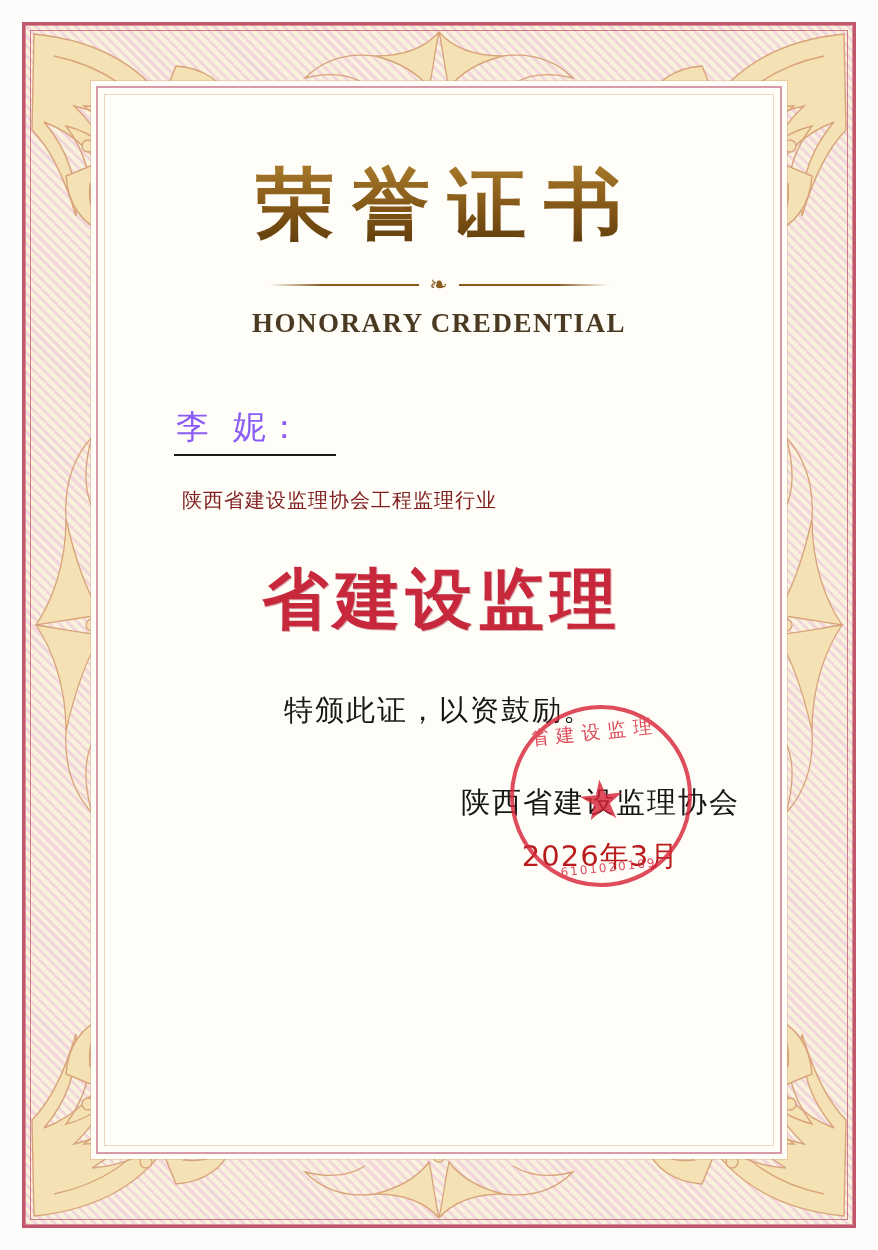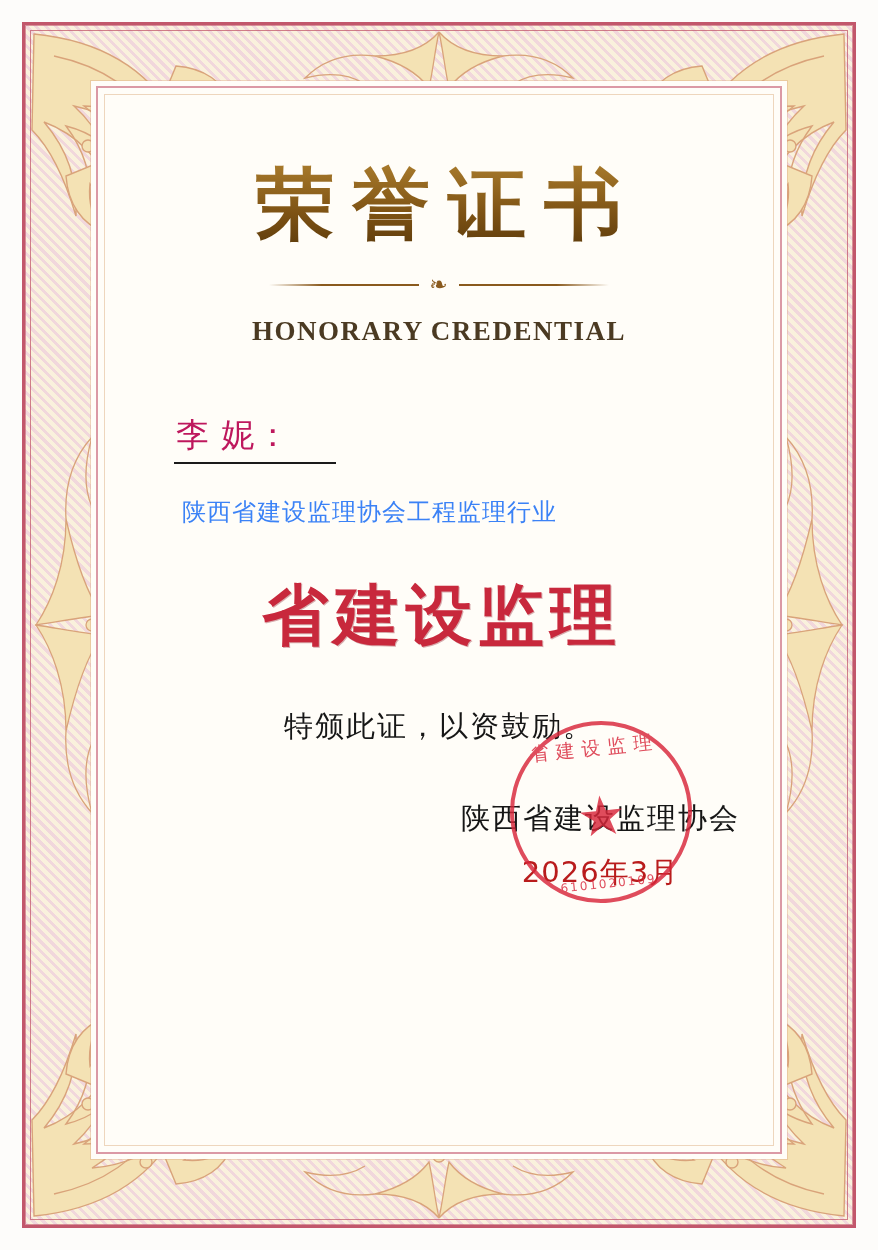--- a/index.html
+++ b/index.html
@@ -109,49 +109,49 @@
     background: linear-gradient(270deg, rgba(130,90,30,0) 0%, #8a5a1e 35%, #8a5a1e 100%);
   }
   .rule-mark {
     color: #8a5a1e;
     font-size: 22px;
     line-height: 1;
     letter-spacing: 1px;
   }
 
   .title-en {
-    margin-top: 20px;
+    margin-top: 12px;
     text-align: center;
     font-family: "Liberation Serif", "DejaVu Serif", serif;
     font-size: 27px;
     font-weight: 700;
     letter-spacing: 1.5px;
     color: #4b3a22;
   }
 
   .recipient {
     margin-top: 66px;
     margin-left: 62px;
-    font-family: Liberation Serif, serif;
+    font-family: Liberation Mono, monospace;
     font-size: 33px;
-    color: #be185d;
+    color: #8b5cf6;
     letter-spacing: 2px;
     border-bottom: 2px solid #1a1a1a;
     align-self: flex-start;
     padding: 0 10px 4px 2px;
     min-width: 150px;
   }
 
   .body-text {
     margin-top: 24px;
     padding: 0 8px 0 6px;
     font-family: "DejaVu Sans", sans-serif;
-    font-size: 24px;
+    font-size: 20px;
     line-height: 2.05;
-    color: #3b82f6;
+    color: #7f1d1d;
     text-indent: 64px;
     letter-spacing: 1px;
   }
 
   .award {
     margin-top: 34px;
     text-align: center;
     font-family: "DejaVu Serif", serif;
     font-size: 66px;
     font-weight: 700;

